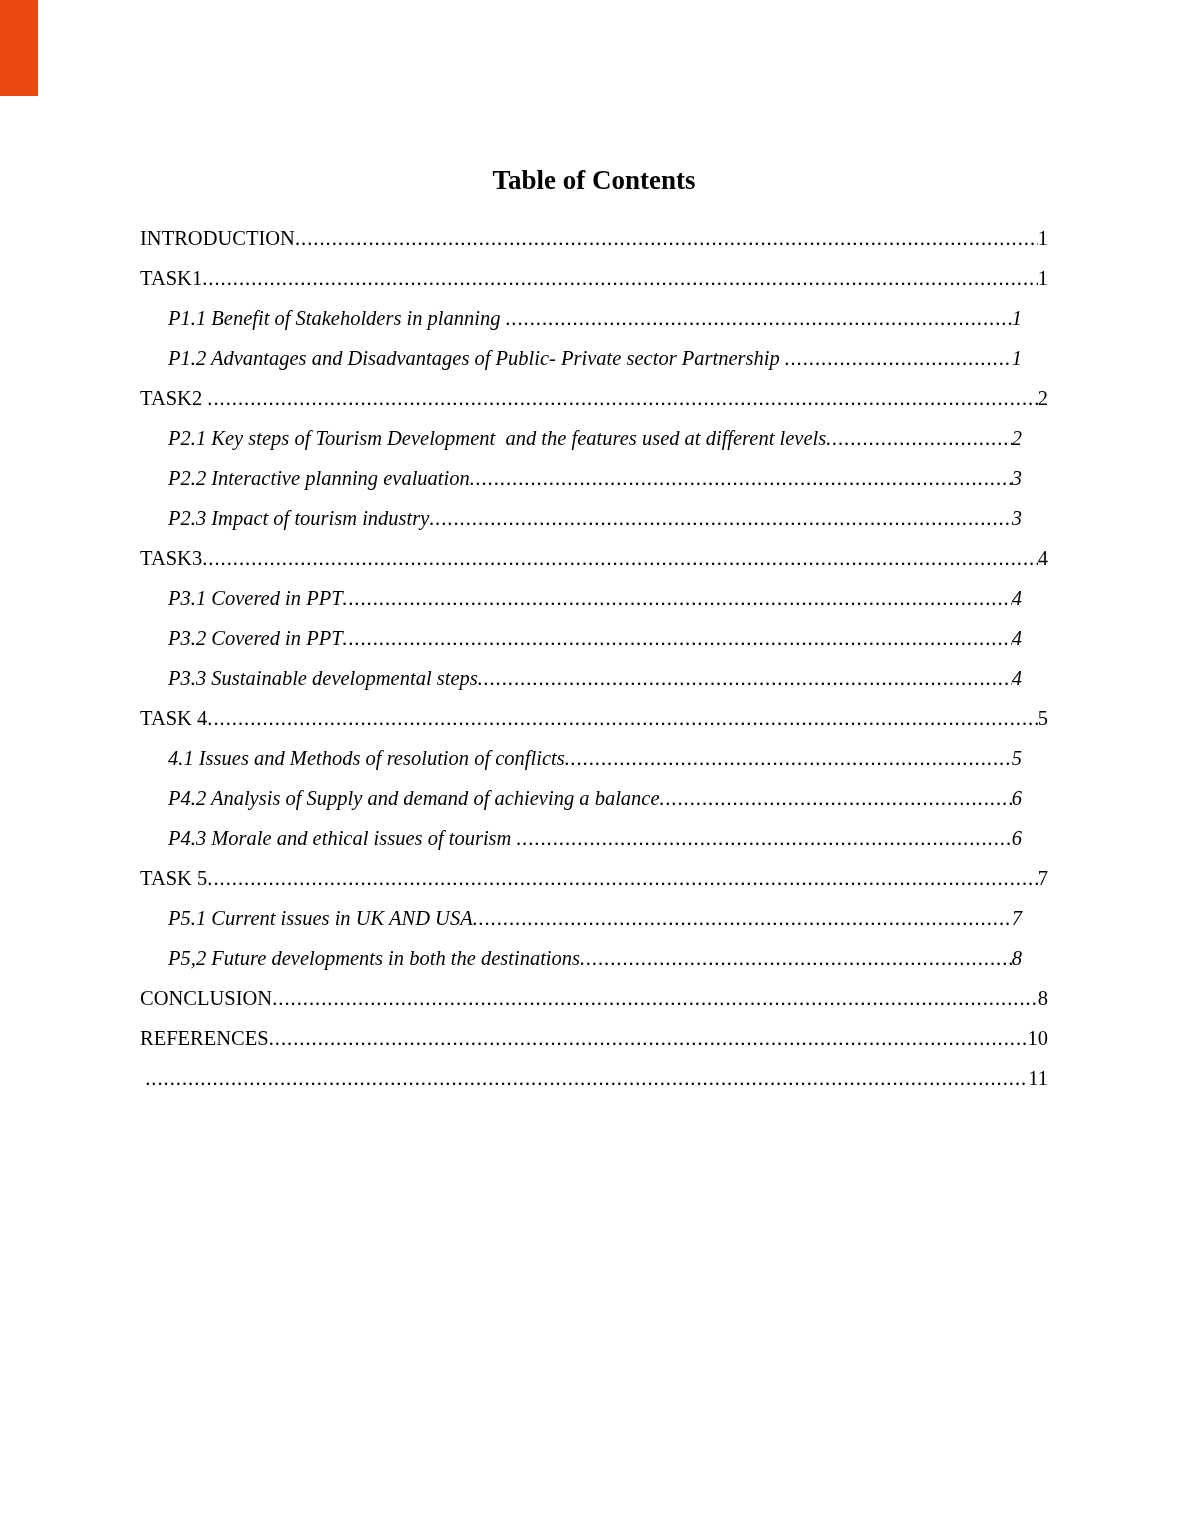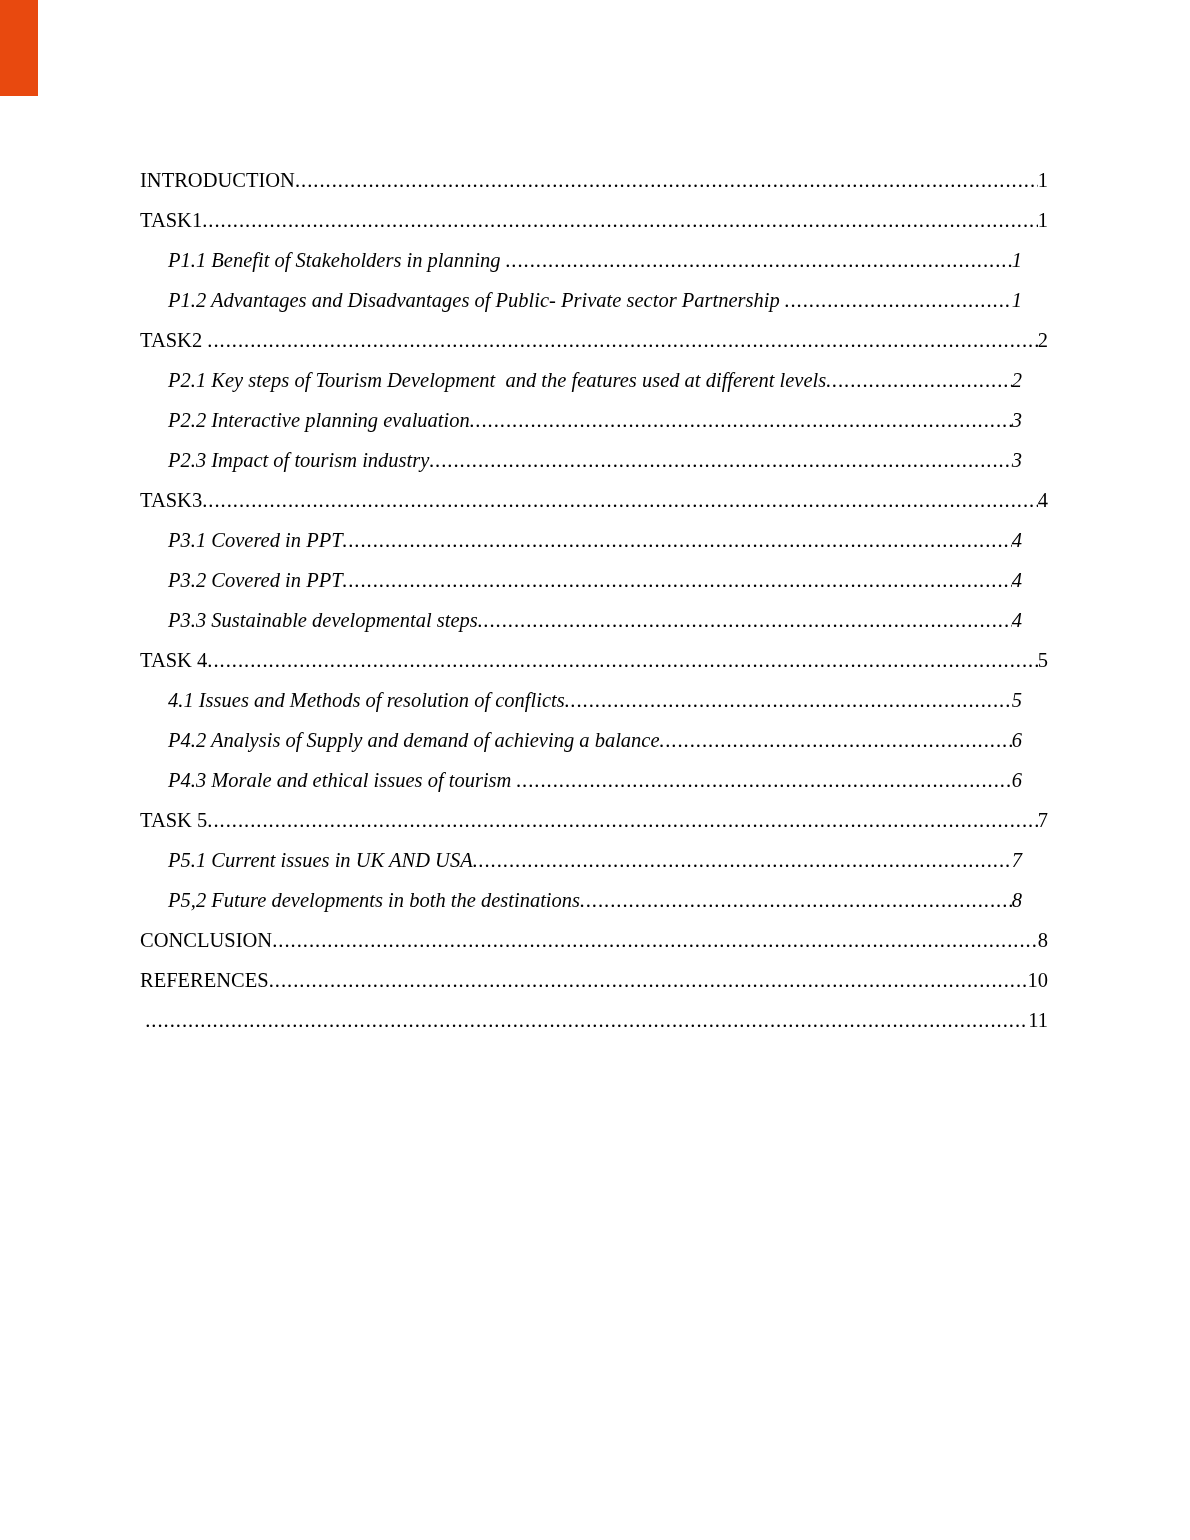--- a/index.html
+++ b/index.html
@@ -61,20 +61,21 @@
   .toc-page {
     flex: 0 0 auto;
   }
 </style>
 </head>
 <body>
 
 <div class="edge-accent" style="background: rgb(232, 73, 15);"></div>
 
 <div class="doc">
+  <div class="doc-title">Table of Contents</div>
   <div id="toc-list">
       <div class="toc-row"><span class="toc-label">INTRODUCTION</span><span class="toc-dots">................................................................................................................................................................................................................................................................................................................................................................................................................</span><span class="toc-page">1</span></div>
       <div class="toc-row"><span class="toc-label">TASK1</span><span class="toc-dots">................................................................................................................................................................................................................................................................................................................................................................................................................</span><span class="toc-page">1</span></div>
       <div class="toc-row indent"><span class="toc-label">P1.1 Benefit of Stakeholders in planning </span><span class="toc-dots">................................................................................................................................................................................................................................................................................................................................................................................................................</span><span class="toc-page">1</span></div>
       <div class="toc-row indent"><span class="toc-label">P1.2 Advantages and Disadvantages of Public- Private sector Partnership </span><span class="toc-dots">................................................................................................................................................................................................................................................................................................................................................................................................................</span><span class="toc-page">1</span></div>
       <div class="toc-row"><span class="toc-label">TASK2 </span><span class="toc-dots">................................................................................................................................................................................................................................................................................................................................................................................................................</span><span class="toc-page">2</span></div>
       <div class="toc-row indent"><span class="toc-label">P2.1 Key steps of Tourism Development  and the features used at different levels</span><span class="toc-dots">................................................................................................................................................................................................................................................................................................................................................................................................................</span><span class="toc-page">2</span></div>
       <div class="toc-row indent"><span class="toc-label">P2.2 Interactive planning evaluation</span><span class="toc-dots">................................................................................................................................................................................................................................................................................................................................................................................................................</span><span class="toc-page">3</span></div>
       <div class="toc-row indent"><span class="toc-label">P2.3 Impact of tourism industry</span><span class="toc-dots">................................................................................................................................................................................................................................................................................................................................................................................................................</span><span class="toc-page">3</span></div>
       <div class="toc-row"><span class="toc-label">TASK3</span><span class="toc-dots">................................................................................................................................................................................................................................................................................................................................................................................................................</span><span class="toc-page">4</span></div>

